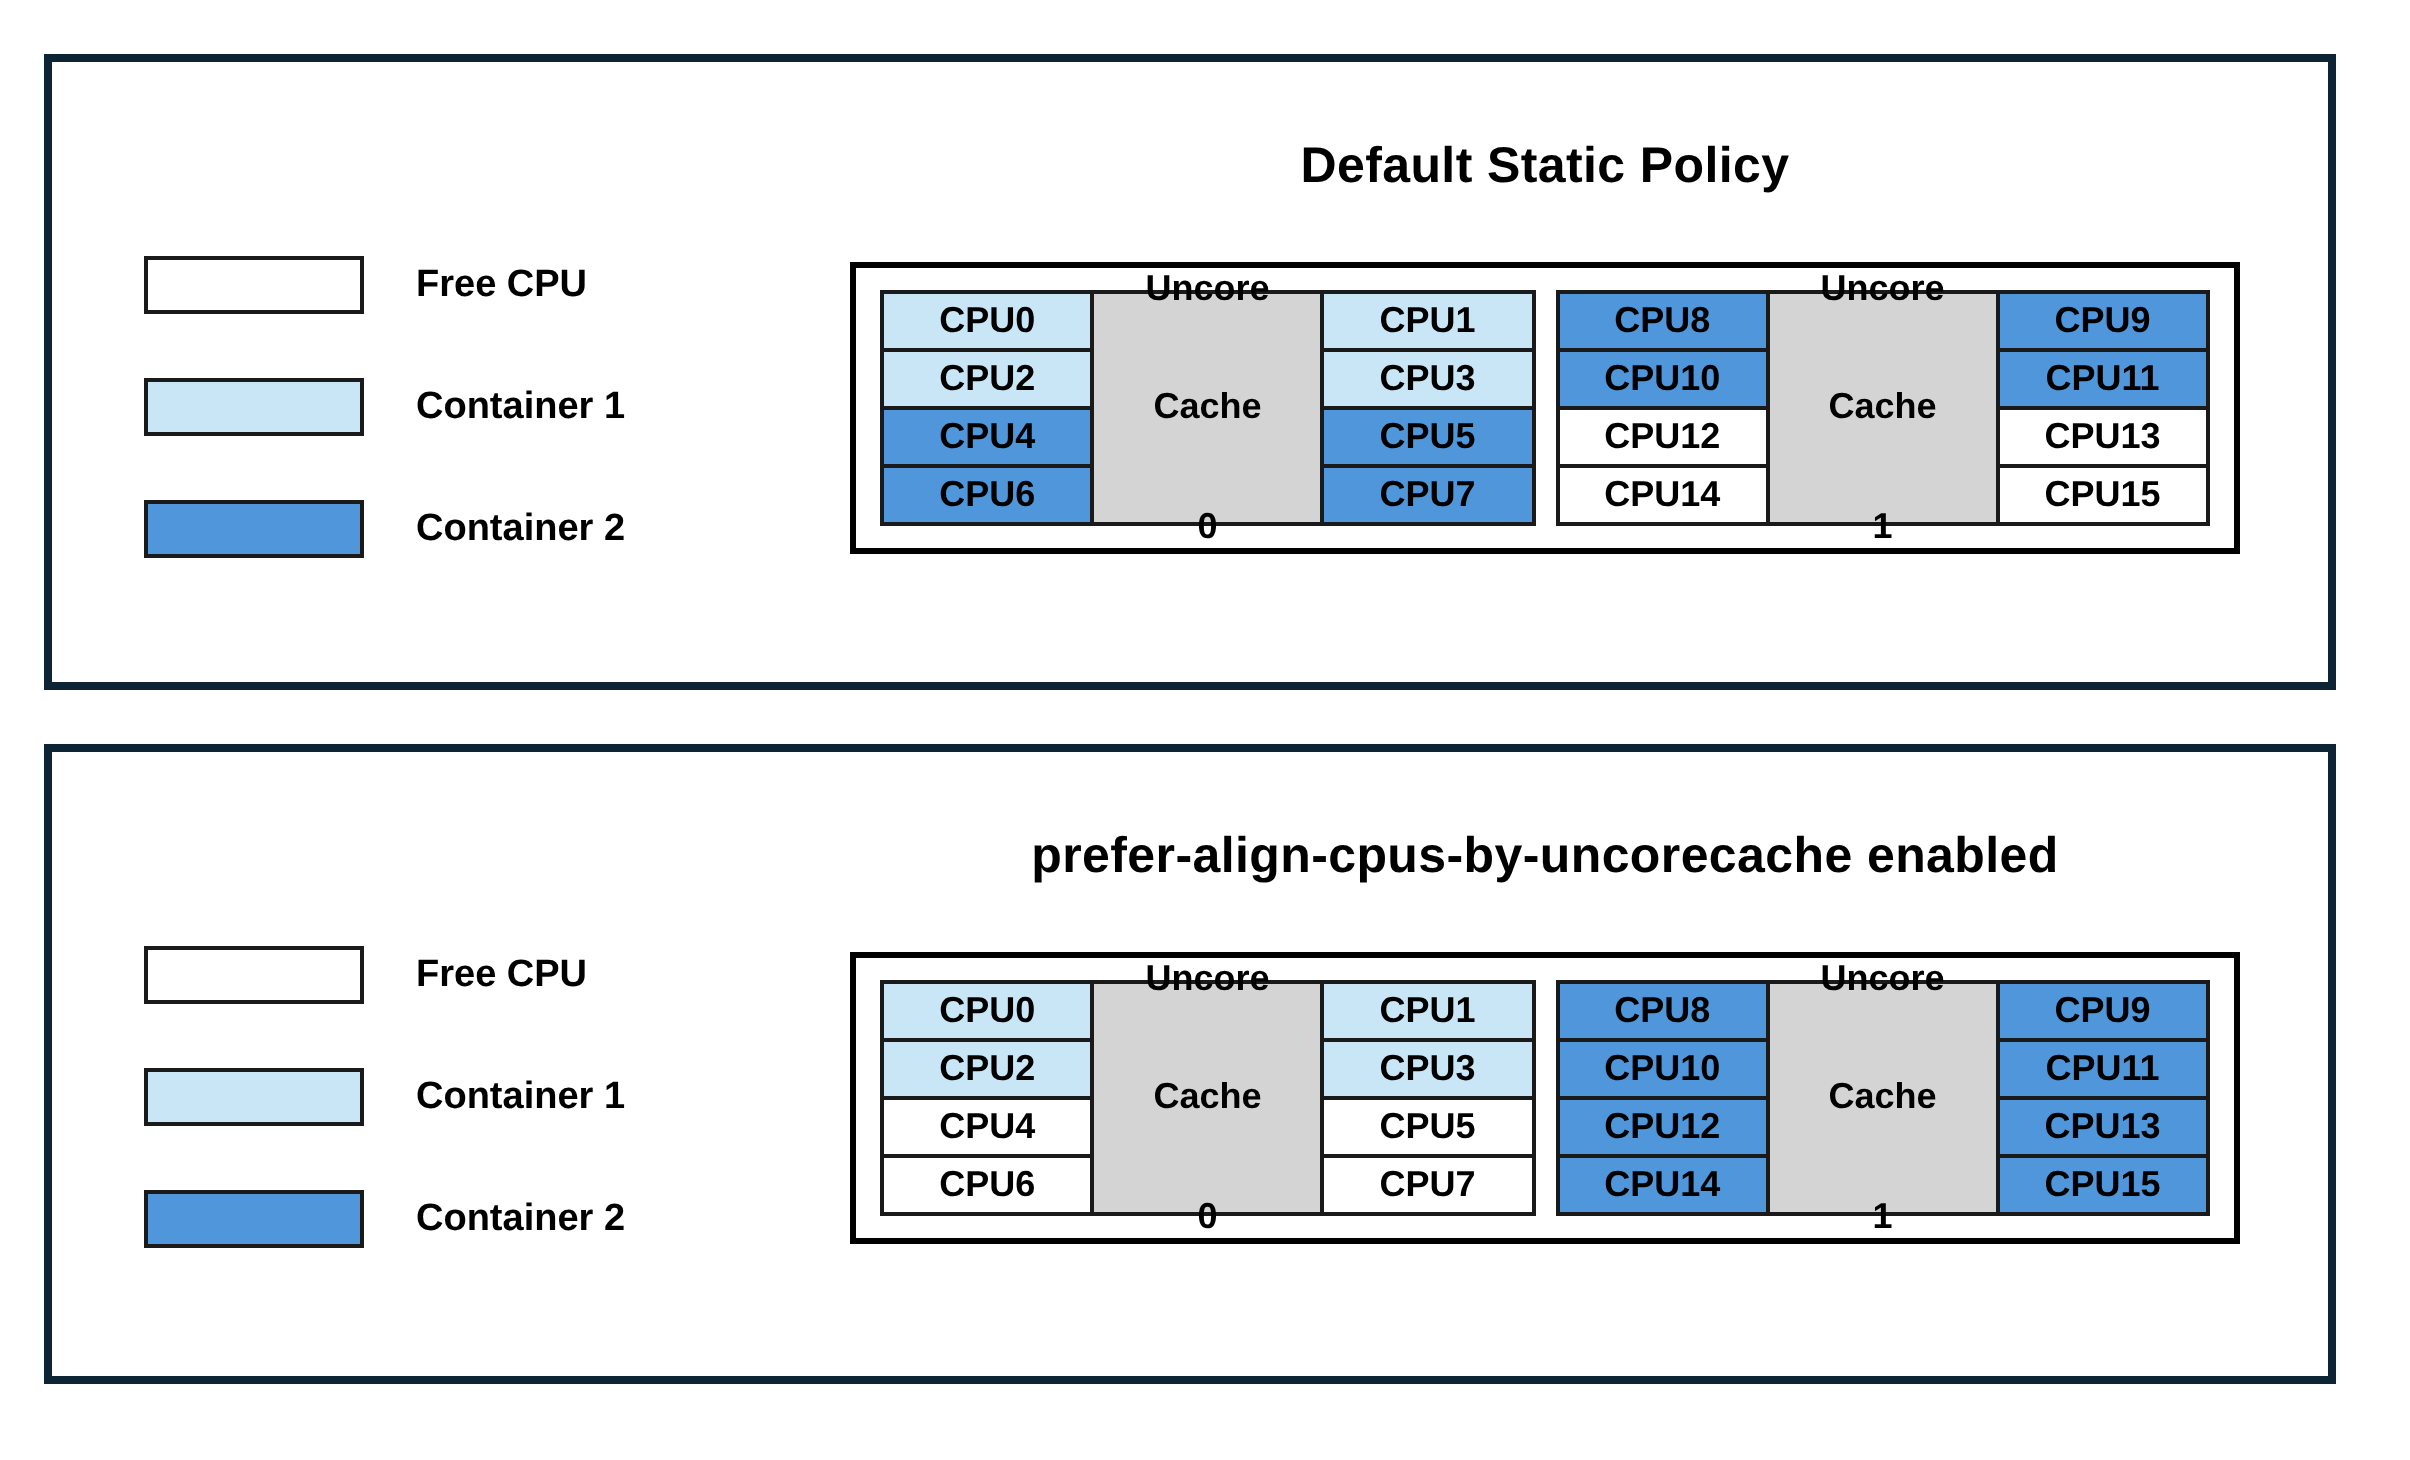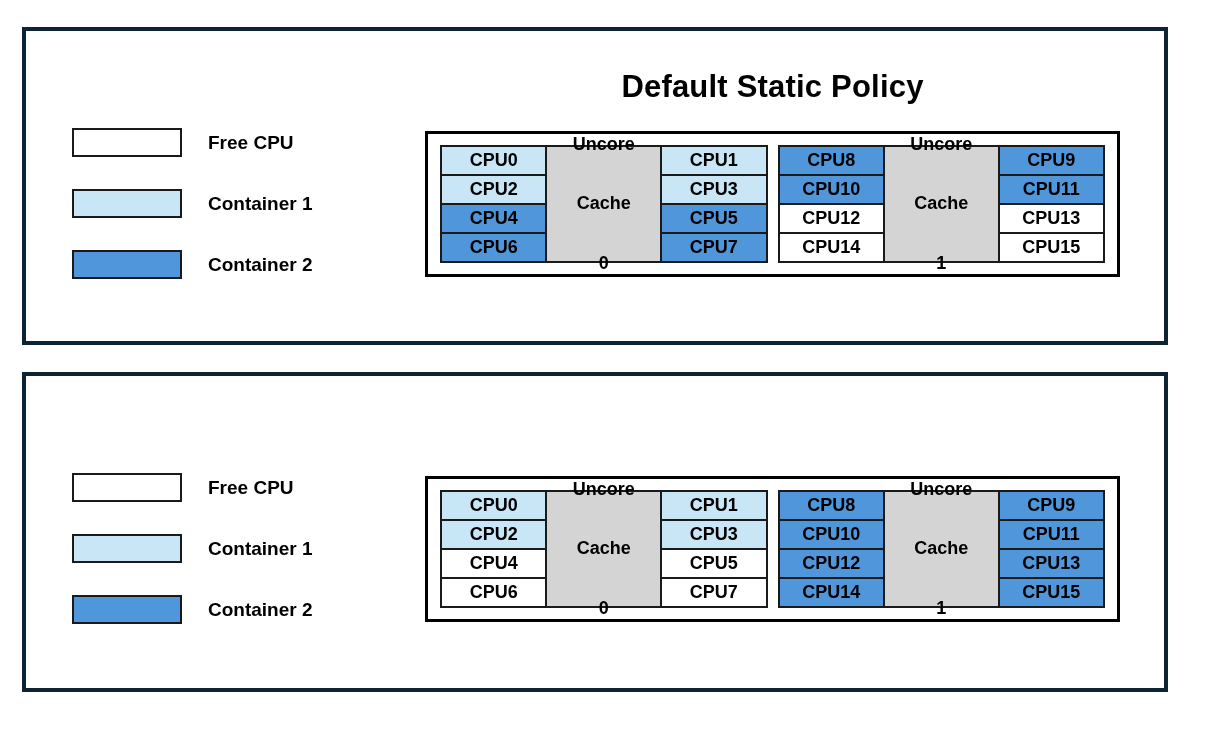--- a/index.html
+++ b/index.html
@@ -27,21 +27,21 @@
   #panel-0 { top: 27px; height: 318px; }
   #panel-1 { top: 372px; height: 320px; }
 
   .panel-title {
     position: absolute;
     left: 399px;
     width: 695px;
     top: 38px;
     text-align: center;
     font-weight: bold;
-    font-size: 31px;
+    font-size: 25px;
     letter-spacing: 0.2px;
     white-space: nowrap;
   }
 
   .legend {
     position: absolute;
     left: 46px;
     top: 97px;
   }
   .legend-row {
@@ -182,20 +182,21 @@
           <div class="cell" style="background-color: rgb(79, 150, 219);">CPU9</div>
           <div class="cell" style="background-color: rgb(79, 150, 219);">CPU11</div>
           <div class="cell" style="background-color: rgb(255, 255, 255);">CPU13</div>
           <div class="cell" style="background-color: rgb(255, 255, 255);">CPU15</div>
         </div>
       </div>
     </div>
   </div>
 
   <div class="panel" id="panel-1">
+    <div class="panel-title">prefer-align-cpus-by-uncorecache enabled</div>
 
     <div class="legend">
       <div class="legend-row">
         <div class="swatch" style="background-color: rgb(255, 255, 255);"></div>
         <div class="legend-label">Free CPU</div>
       </div>
       <div class="legend-row">
         <div class="swatch" style="background-color: rgb(201, 230, 247);"></div>
         <div class="legend-label">Container 1</div>
       </div>

